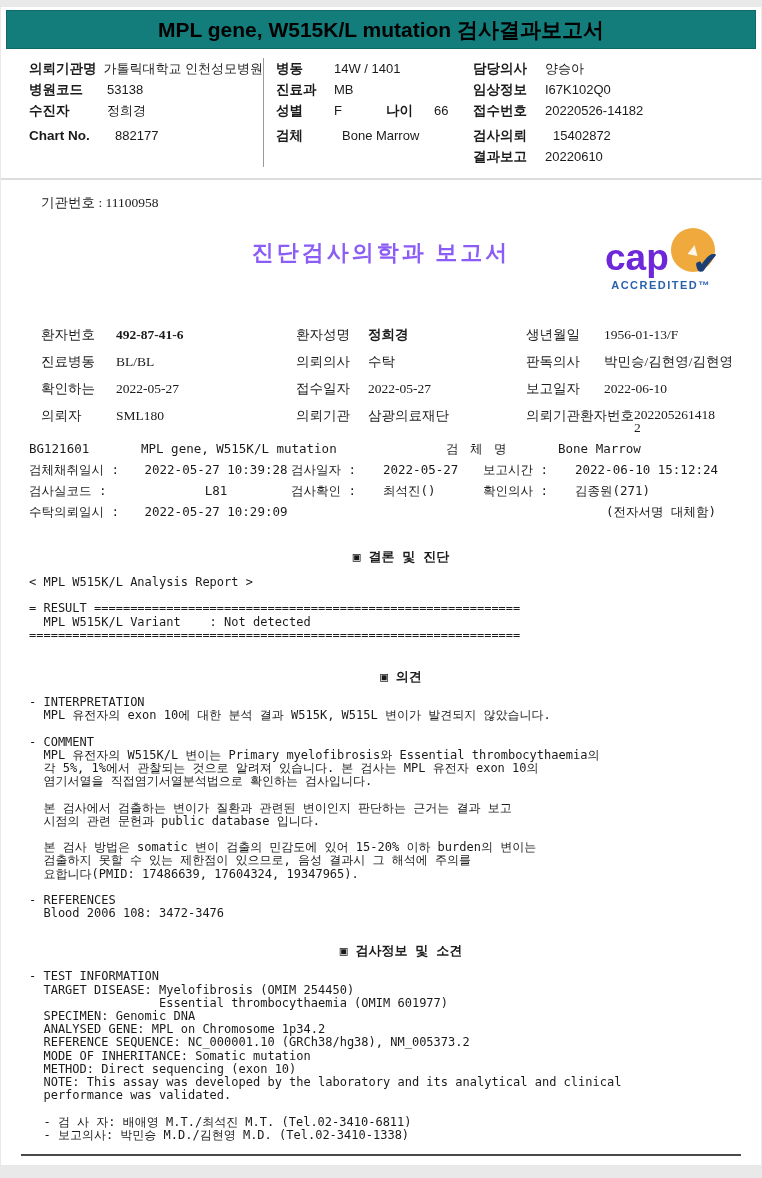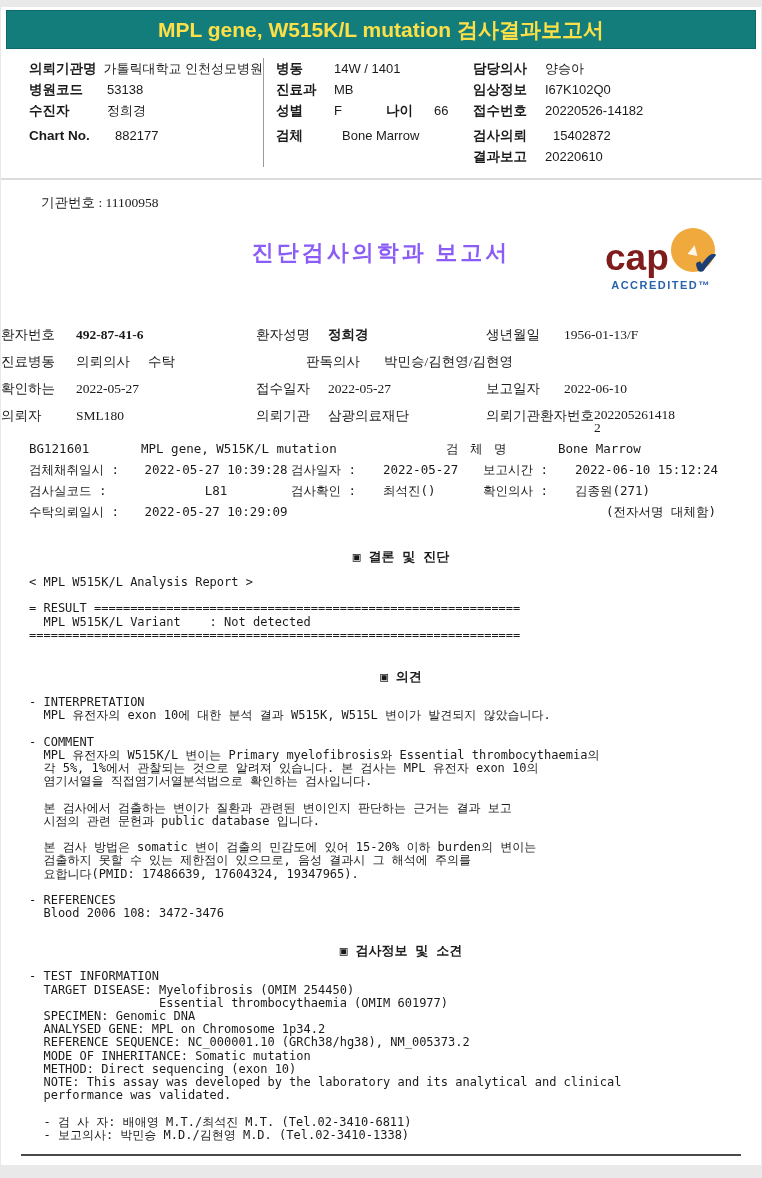--- a/index.html
+++ b/index.html
@@ -14,21 +14,21 @@
   .page {
     position:absolute; top:7px; left:1px; right:1px; height:1158px;
     background:#ffffff; overflow:hidden;
   }
 
   
   .title-bar {
     margin:3px 5px 0 5px; height:39px;
     background:#137d7c; border:1px solid #0e6a69;
     display:flex; align-items:center; justify-content:center;
-    color:#fde047; font-weight:bold; font-size:21px;
+    color:#000000; font-weight:bold; font-size:21px;
     font-family:"Liberation Sans", sans-serif;
   }
 
   
   .admin-table { display:flex; padding:9px 0 6px 28px; }
   .admin-col1 { width:234px; }
   .admin-col2 { width:206px; border-left:1px solid #9a9a9a; padding-left:12px; }
   .admin-col3 { padding-left:4px; }
   .admin-row { display:flex; height:21px; line-height:21px; font-size:13px; }
   .admin-row.gap { margin-top:4px;gap:8px; }
@@ -54,42 +54,42 @@
     text-align:center; padding-top:26px;
     font-family:"Liberation Serif", serif;
     font-size:22px; font-weight:bold; letter-spacing:3px;
     color:#8b5cf6;
   }
   .cap-logo { position:absolute; right:44px; top:16px; width:112px; text-align:center; }
   .cap-row { position:relative; height:47px; }
   .cap-word {
     position:absolute; left:0; bottom:-4px;
     font-family:"Liberation Sans", sans-serif;
-    font-weight:bold; font-size:37px; color:#7f1d1d; letter-spacing:0px;
+    font-weight:bold; font-size:37px; color:#6d28d9; letter-spacing:0px;
   }
   .cap-circle {
     position:absolute; right:2px; top:0; width:44px; height:44px;
     border-radius:50%; background:#f0a93c;
     display:flex; align-items:center; justify-content:center;
   }
   .cap-tri { color:#ffffff; font-size:17px; transform:rotate(12deg); opacity:.9; }
   .cap-check {
     position:absolute; right:-2px; bottom:-4px;
     color:#1b3f74; font-size:31px; font-weight:bold; line-height:1;
   }
   .cap-accredited {
     margin-top:4px; color:#2b62ad; font-weight:bold;
     font-size:11px; letter-spacing:1.5px;
     font-family:"Liberation Sans", sans-serif;
   }
 
   
   .patient { margin-top:8px; font-family:"Liberation Serif", serif; font-size:13.5px; }
   .p-row { display:flex; min-height:27px; line-height:25px; }
-  .p-l1 { width:75px; }
+  .p-l1 { width:75px; margin-left:40px; }
   .p-v1 { width:180px; }
   .p-l2 { width:72px; }
   .p-v2 { width:158px; }
   .p-l3 { width:78px; }
   .p-l3.wide { width:108px; }
   .p-v3 { flex:1; }
   .p-v3.wrap { flex:none; width:82px; line-height:13px; word-break:break-all; padding-top:5px; }
   .bold { font-weight:bold; }
 
   
@@ -221,20 +221,21 @@
     <div class="p-row">
       <span class="p-l1">환자번호</span>
       <span class="p-v1 bold">492-87-41-6</span>
       <span class="p-l2">환자성명</span>
       <span class="p-v2 bold">정희경</span>
       <span class="p-l3">생년월일</span>
       <span class="p-v3">1956-01-13/F</span>
     </div>
     <div class="p-row">
       <span class="p-l1">진료병동</span>
+      <span class="p-v1">BL/BL</span>
       <span class="p-l2">의뢰의사</span>
       <span class="p-v2">수탁</span>
       <span class="p-l3">판독의사</span>
       <span class="p-v3">박민승/김현영/김현영</span>
     </div>
     <div class="p-row">
       <span class="p-l1">확인하는</span>
       <span class="p-v1">2022-05-27</span>
       <span class="p-l2">접수일자</span>
       <span class="p-v2">2022-05-27</span>

